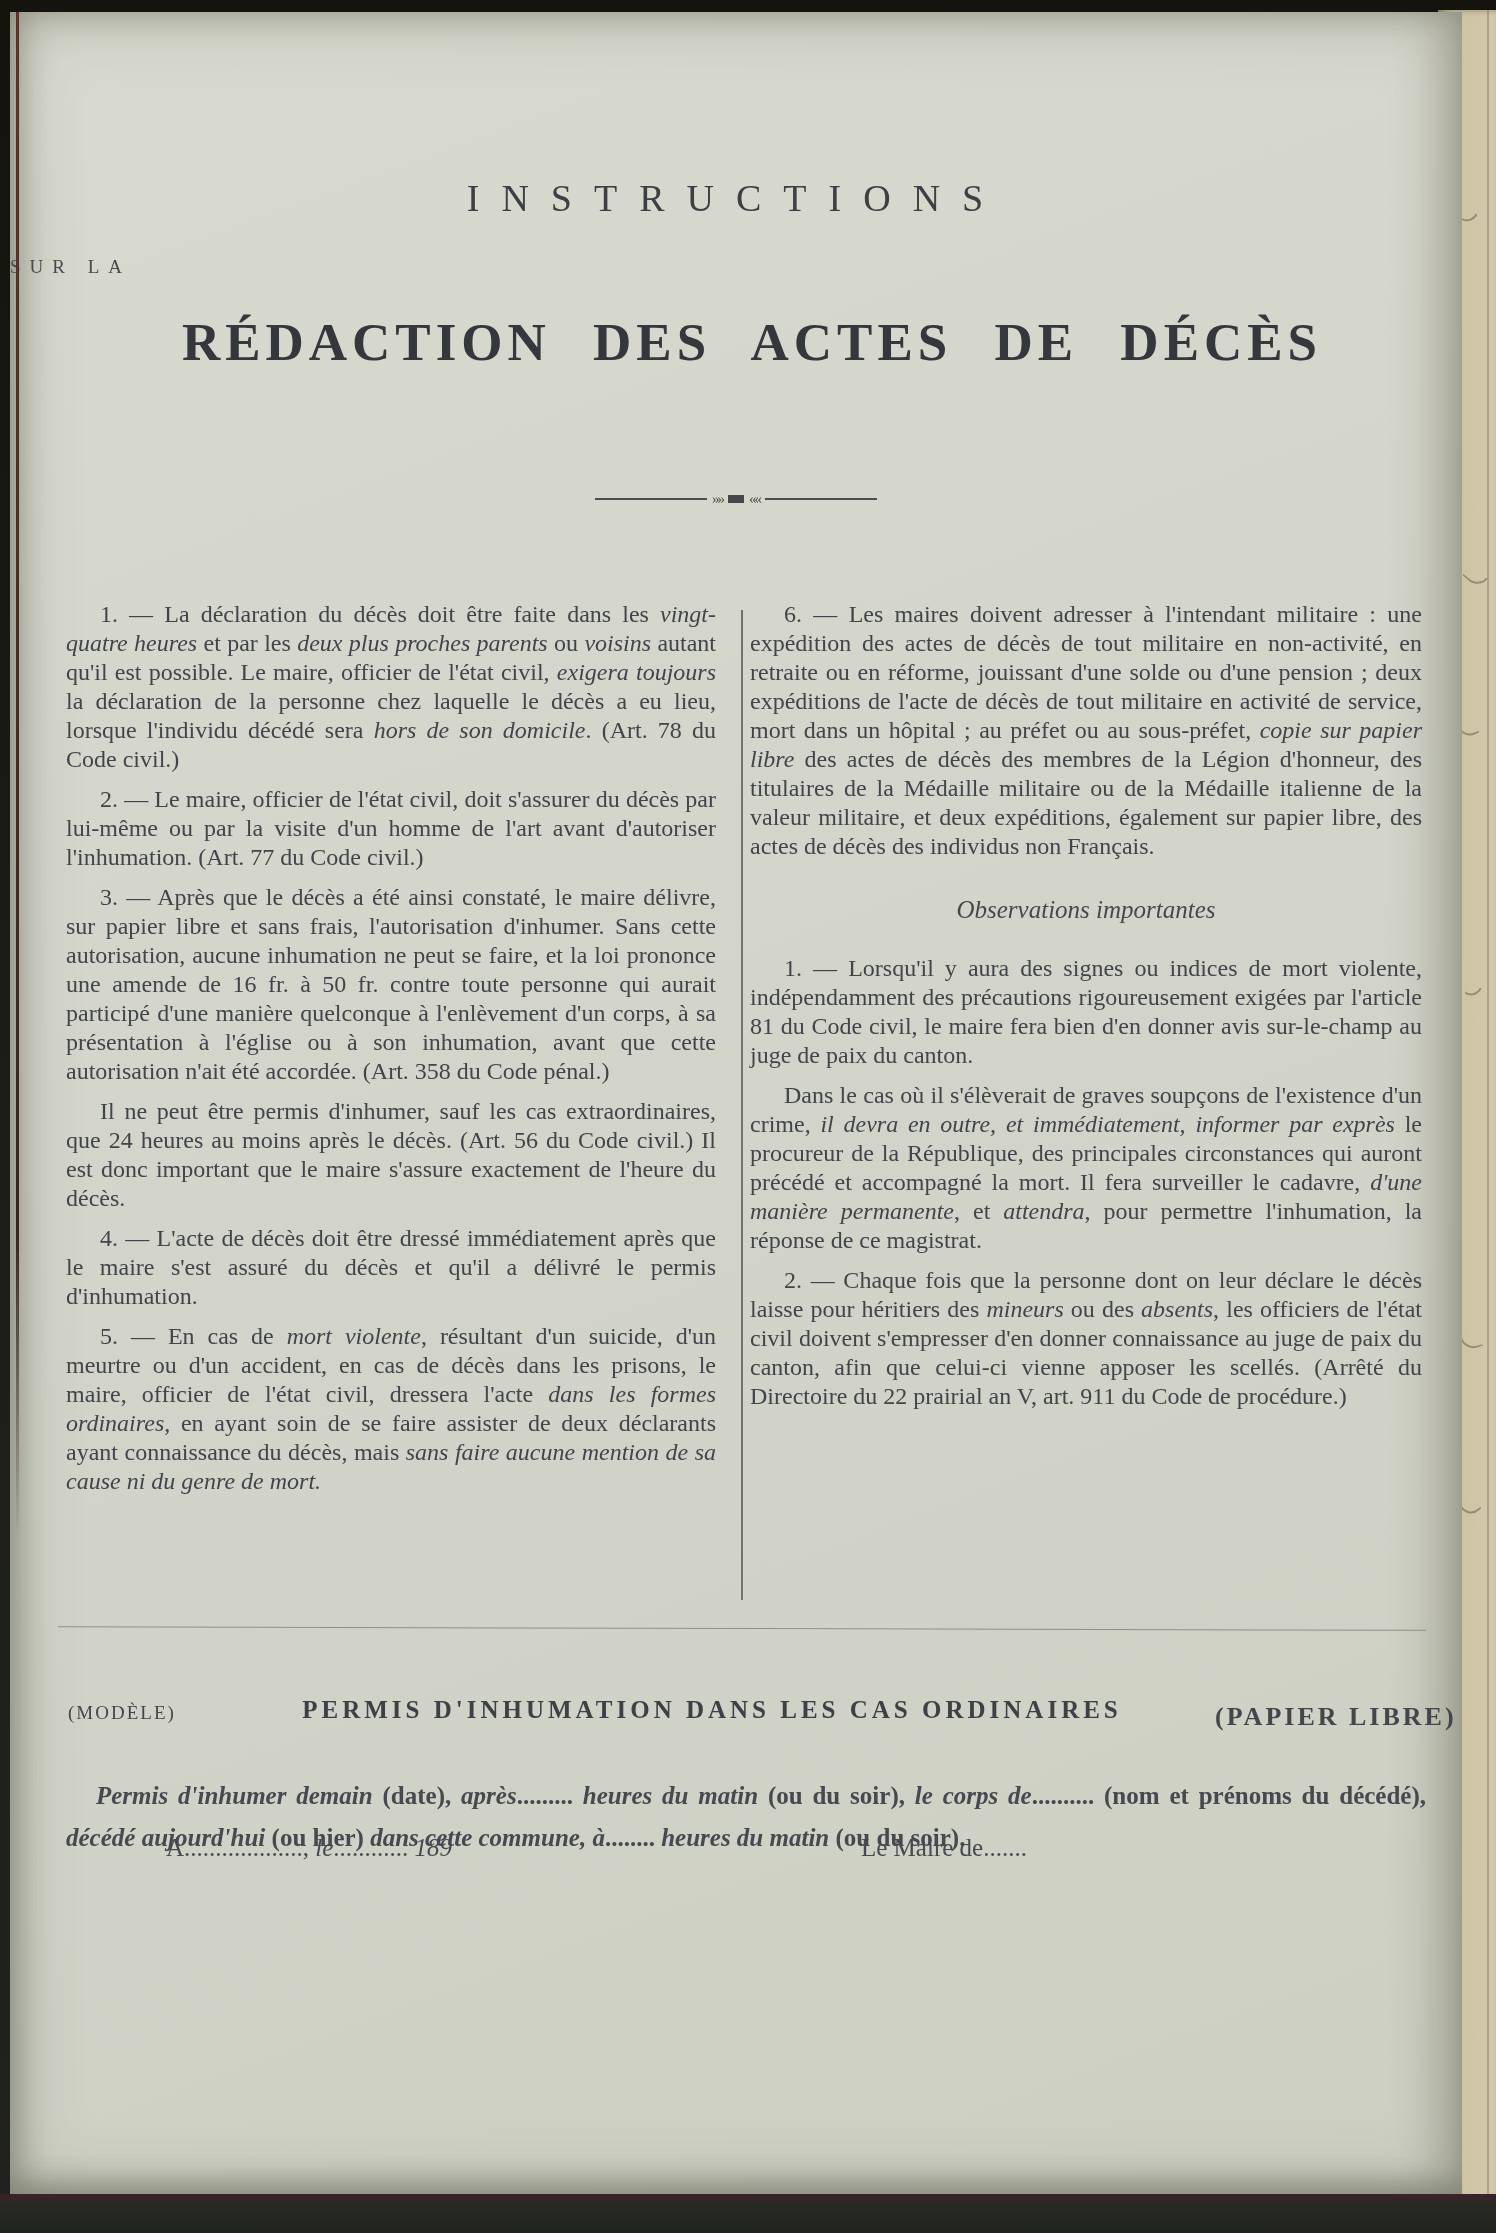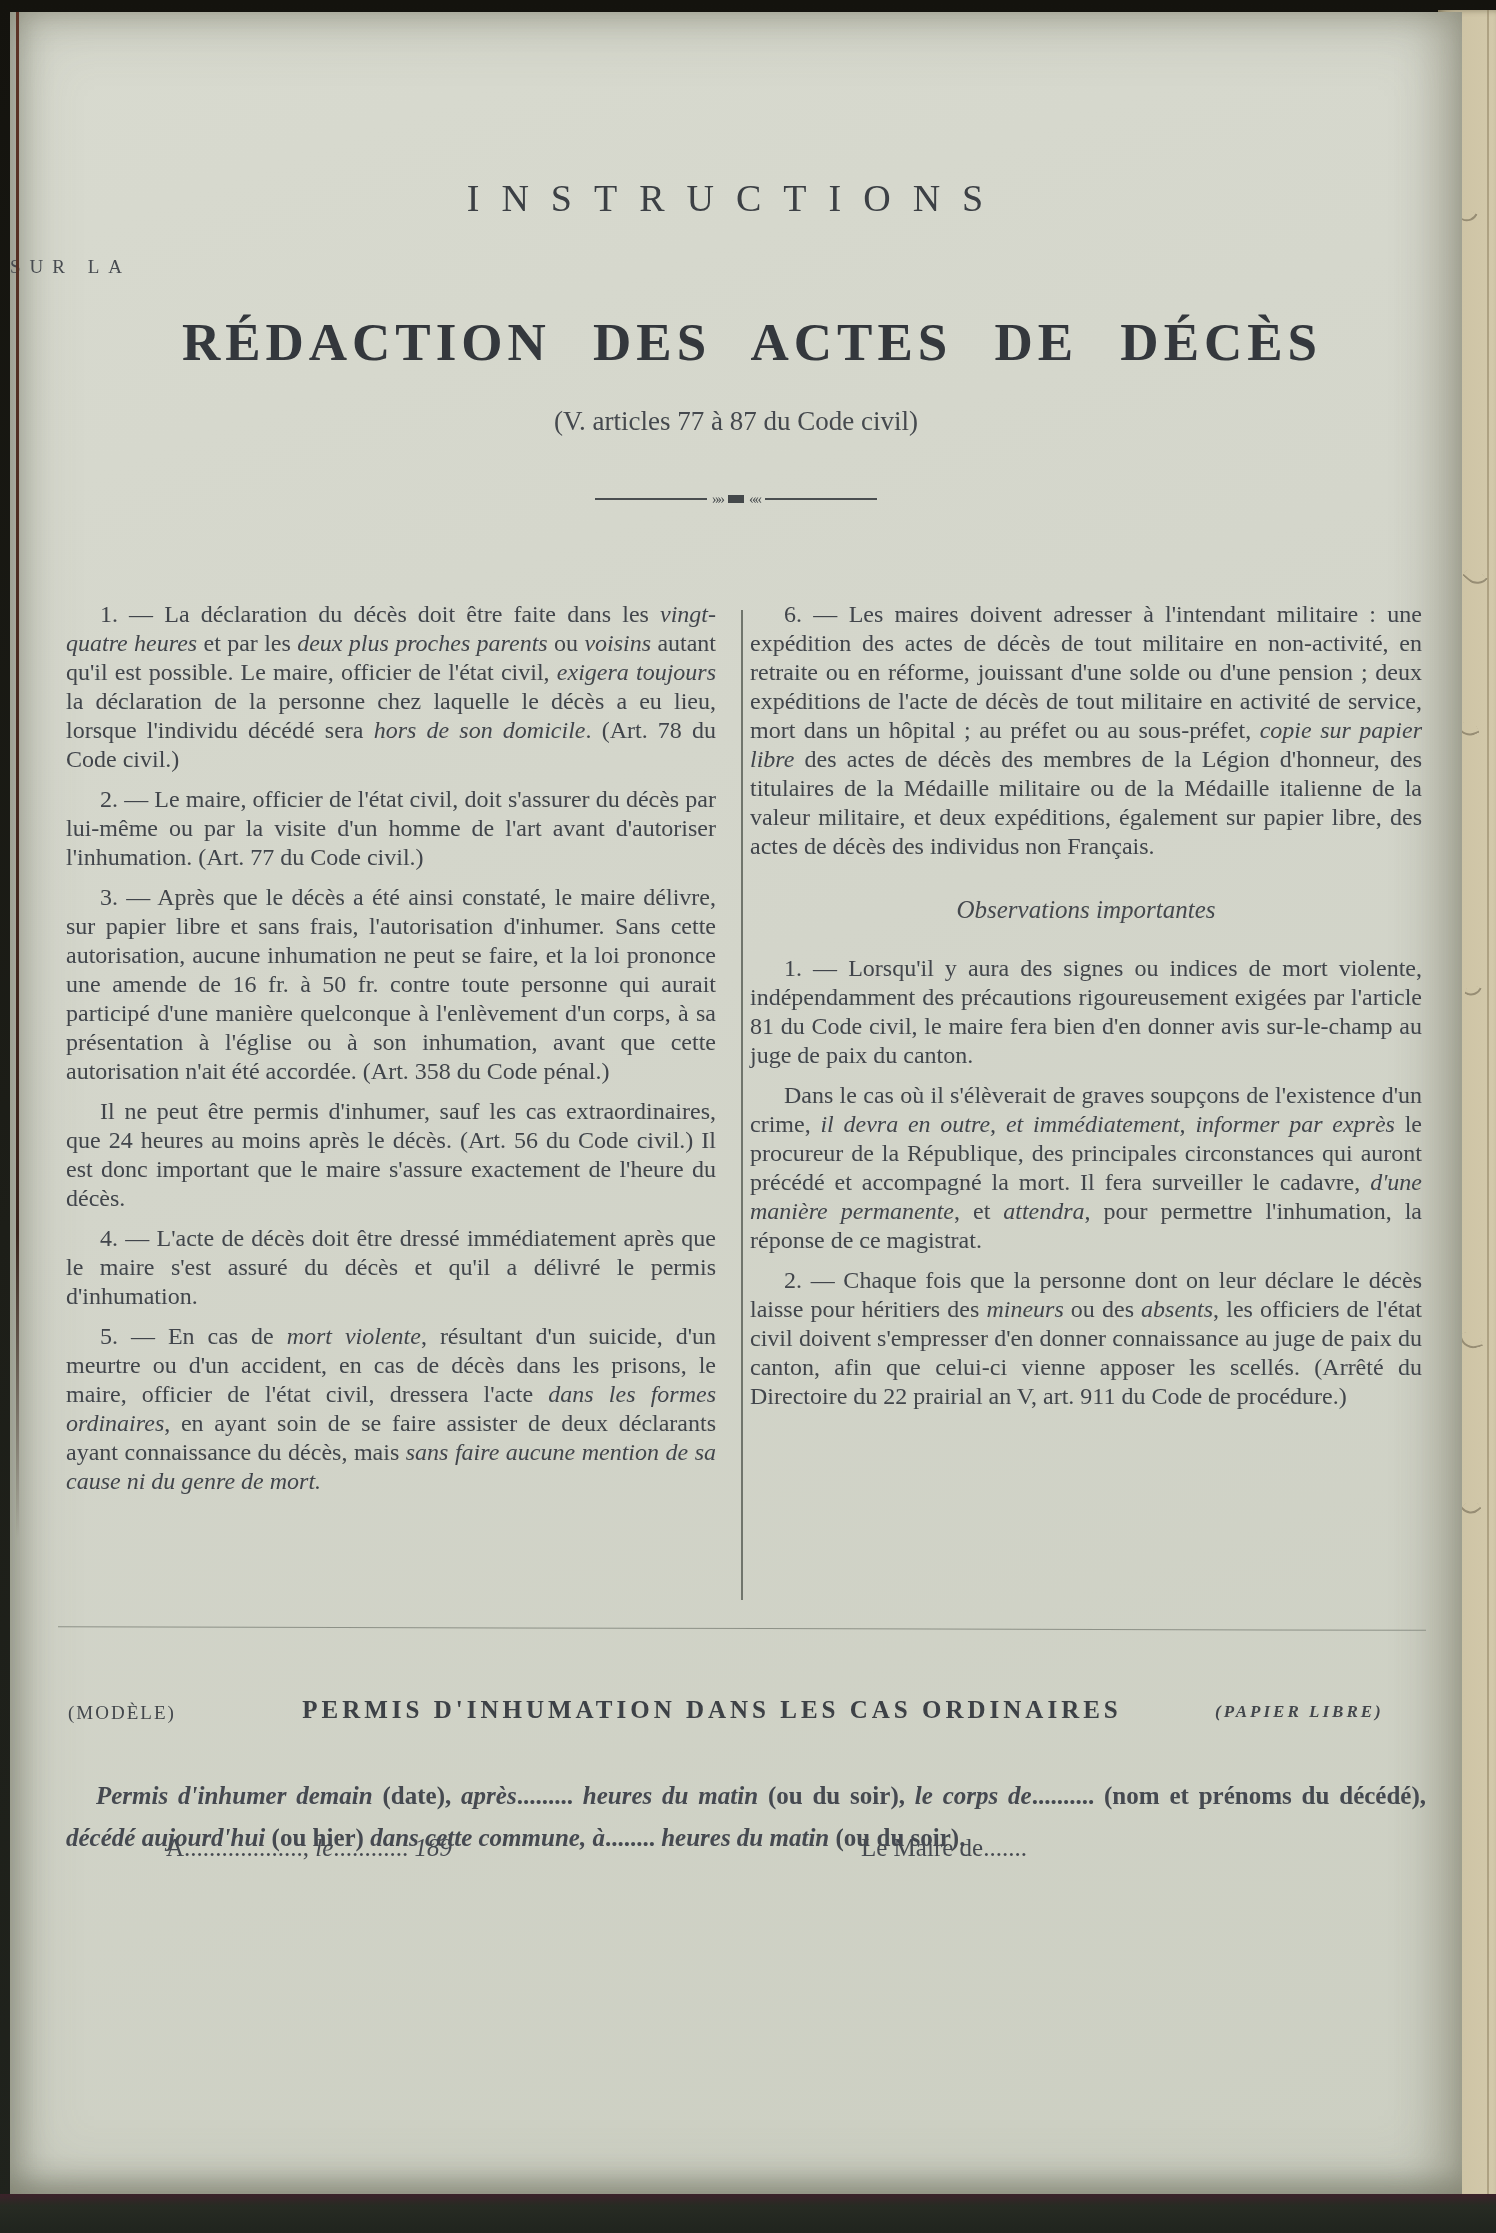--- a/index.html
+++ b/index.html
@@ -41,21 +41,21 @@
   .col-right{left:740px;width:672px;}
   .col p{margin:0 0 11px 0;text-indent:34px;}
   .it{font-style:italic;}
   .obs-heading{margin:34px 0 30px 0;text-align:center;font-style:italic;font-size:25px;font-weight:normal;color:#44484d;text-indent:0;}
   .vrule{position:absolute;left:731px;top:598px;width:2px;height:990px;background:#70756c;}
   .hrule{position:absolute;left:48px;top:1616px;width:1368px;height:1px;background:#8d9187;transform:rotate(0.15deg);}
   
   .model-label-left{position:absolute;left:58px;top:1690px;font-size:19px;letter-spacing:2px;color:#43474c;}
   .model-title{position:absolute;left:0;top:1684px;width:1404px;text-align:center;
                font-size:25px;font-weight:bold;letter-spacing:4px;color:#3d4146;}
-  .model-label-right{position:absolute;left:1205px;top:1690px;font-size:17px;letter-spacing:3px;font-weight:bold;color:#43474c;font-style:italic;}
+  .model-label-right{position:absolute;left:1205px;top:1690px;font-size:26px;letter-spacing:3px;font-weight:bold;color:#43474c;}
   .model-body{position:absolute;left:56px;top:1738px;width:1360px;font-size:25px;line-height:42px;
               text-align:justify;text-indent:30px;color:#454950;font-weight:bold;}
   .sig-row{position:absolute;left:56px;top:1822px;width:1360px;font-size:25px;color:#454950;}
   .sig-a{position:absolute;left:100px;top:0;}
   .sig-maire{position:absolute;left:795px;top:0;font-family:Liberation Serif, serif;}
 </style>
 </head>
 <body>
 
 <div class="scene">
@@ -68,21 +68,20 @@
     <span class="hw" style="left:28px;top:975px;width:12px;height:10px;"></span>
     <span class="hw" style="left:24px;top:1320px;width:16px;height:18px;transform:rotate(75deg);"></span>
     <span class="hw" style="left:26px;top:1490px;width:12px;height:14px;transform:rotate(50deg);"></span>
   </div>
 
   <div class="page">
 
     <div class="kicker">INSTRUCTIONS</div>
     <div class="sur">SUR LA</div>
     <h1 class="main-title">RÉDACTION DES ACTES DE DÉCÈS</h1>
-    <div class="subtitle">(V. articles 77 à 87 du Code civil)</div>
 
     <div class="ornament">
       <span class="line"></span>
       <span class="arr">»»</span>
       <span class="blk"></span>
       <span class="arr">««</span>
       <span class="line"></span>
     </div>
 
     <div class="col col-left">

